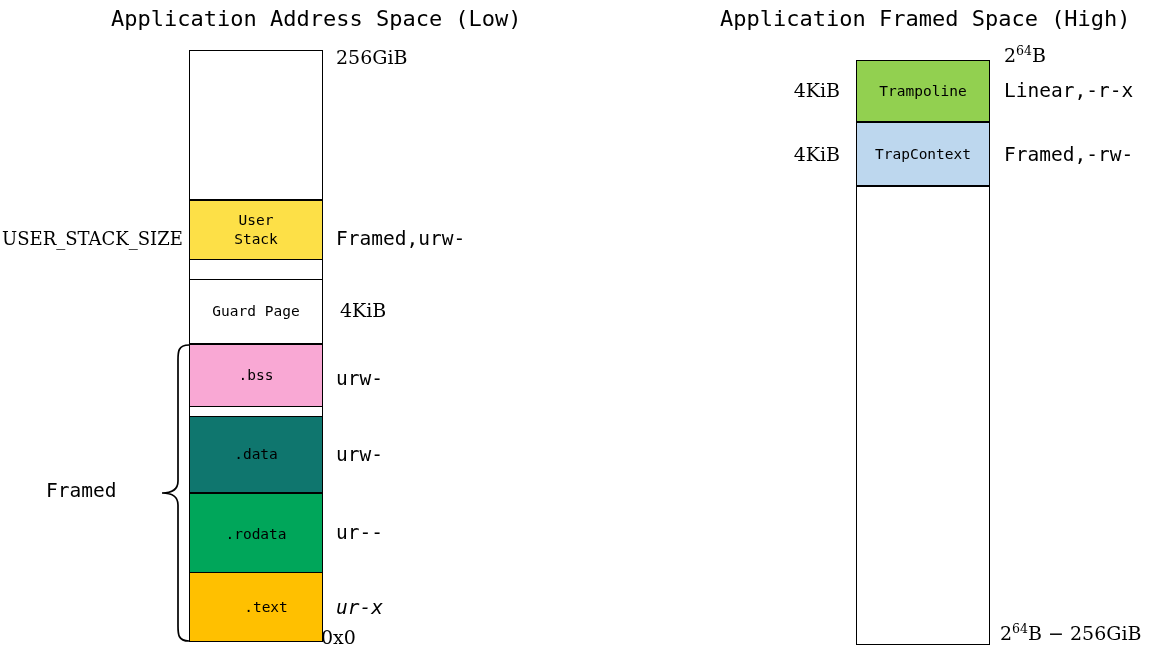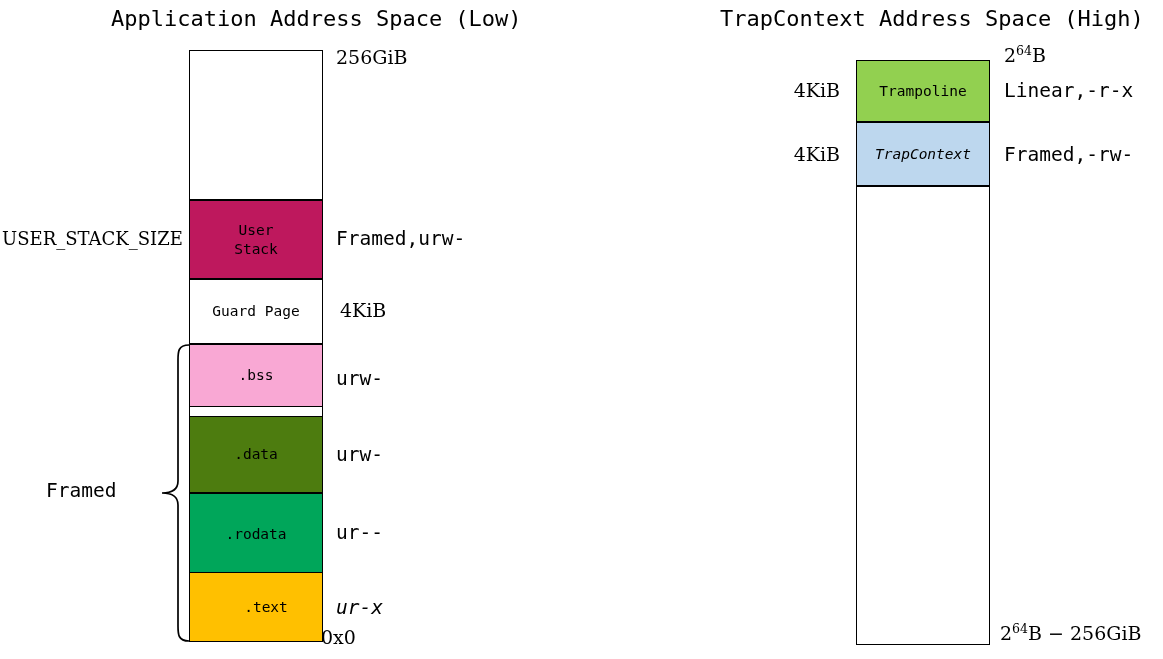--- a/index.html
+++ b/index.html
@@ -50,30 +50,30 @@
     font-family: "DejaVu Sans Mono", monospace;
     font-size: 14.5px;
     line-height: 1.28;
     color: #000;
     white-space: pre-line;
   }
   .seg.right { left: 856px; }
 
   
   #seg-empty      { top: 50px;  height: 150px; background:#ffffff; }
-  #seg-userstack  { top: 200px; height: 79px;  background:#be185d; }
+  #seg-userstack  { top: 200px; height: 60px;  background:#fde047; }
   #seg-guardpage  { top: 279px; height: 65px;  background:#ffffff; }
   #seg-bss        { top: 344px; height: 63px;  background:#f9a8d4; }
-  #seg-data       { top: 416px; height: 77px;  background:#4d7c0f; }
+  #seg-data       { top: 416px; height: 77px;  background:#0f766e; }
   #seg-rodata     { top: 493px; height: 83px;  background:#00A65A; }
   #seg-text       { top: 572px; height: 70px;  background:#FFC000;padding-left:20px; }
 
   
   #seg-trampoline { top: 60px;  height: 62px;  background:#92D050; }
-  #seg-trapctx    { top: 122px; height: 64px;  background:#BDD7EE;font-style:italic; }
+  #seg-trapctx    { top: 122px; height: 64px;  background:#BDD7EE; }
   #seg-highempty  { top: 186px; height: 459px; background:#ffffff; }
 
   
   .label {
     position: absolute;
     white-space: nowrap;
     color: #000;
   }
   .lbl-serif {
     font-family: "DejaVu Serif", serif;
@@ -118,21 +118,21 @@
     top: 344px;
     width: 30px;
     height: 298px;
   }
 </style>
 </head>
 <body>
 
 <div class="title" id="title-low">Application Address Space (Low)</div>
 
-<div class="title" id="title-high">TrapContext Address Space (High)</div>
+<div class="title" id="title-high">Application Framed Space (High)</div>
 
 <div class="col-frame" id="col-low"></div>
 
 <div class="seg" id="seg-empty"></div>
 
 <div class="seg" id="seg-userstack">User
 Stack</div>
 
 <div class="seg" id="seg-guardpage">Guard Page</div>
 

